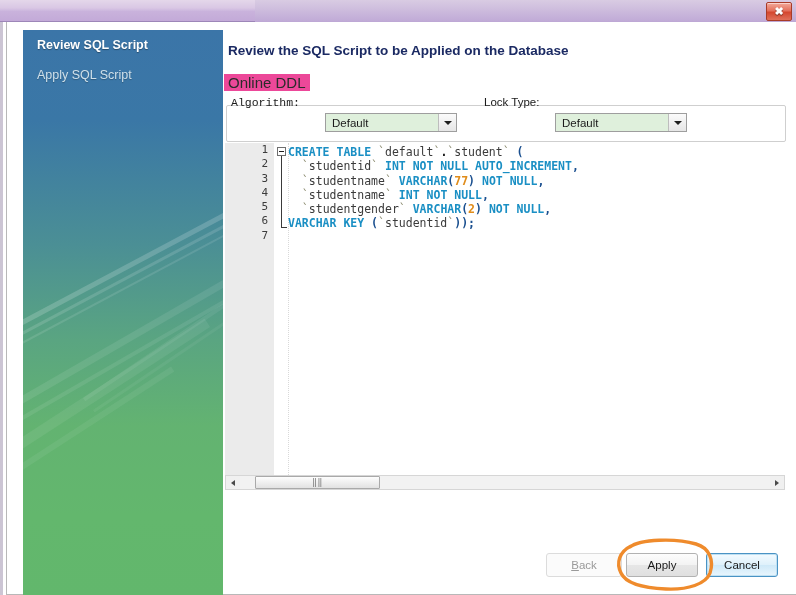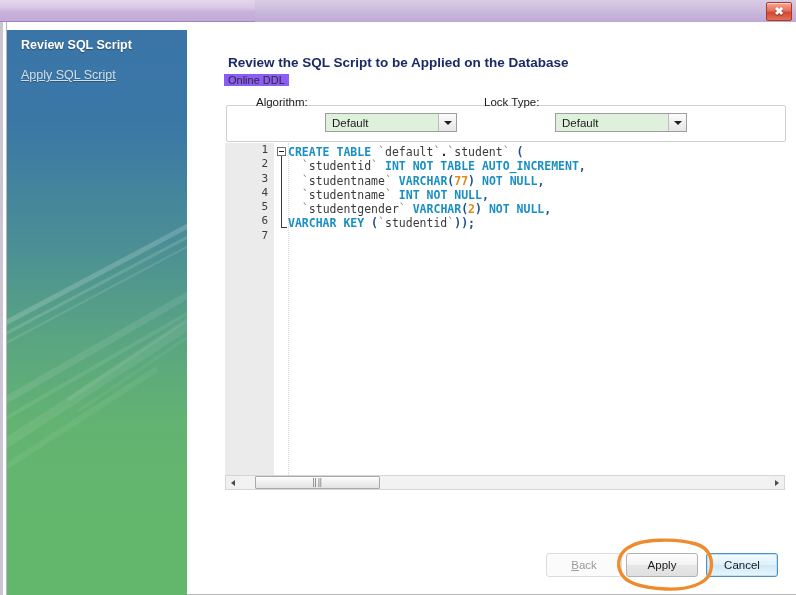--- a/index.html
+++ b/index.html
@@ -58,57 +58,57 @@
     box-sizing:border-box;
   }
   #dialog-inner{
     position:absolute;left:3px;top:0;right:0;bottom:0;
     background:#fff;border:1px solid #b8b8b8;border-top:none;border-right:none;
     box-sizing:border-box;
   }
 
   
   #sidebar{
-    position:absolute;left:0;top:8px;width:180px;height:565px;
+    position:absolute;left:16px;top:8px;width:200px;height:565px;
     background:
       linear-gradient(to bottom,#3b75a8 0%,#3a77a6 16%,#4b8f95 38%,#5aa581 55%,#63b371 70%,#63b76d 86%,#62b76c 100%);
     overflow:hidden;
   }
   .streak{
     position:absolute;background:rgba(255,255,255,.18);
     transform-origin:0 0;pointer-events:none;
   }
   #sidebar-items{position:absolute;left:0;top:0;width:200px;}
   .side-item{
     padding:8px 14px 4px 14px;font-size:12.5px;
     white-space:nowrap;cursor:pointer;
   }
   .side-item.active{color:#ffffff;font-weight:bold;text-shadow:0 1px 1px rgba(0,0,0,.35);}
-  .side-item.inactive{color:#cfe0ea;text-shadow:0 1px 1px rgba(0,0,0,.25);padding-top:12px;text-decoration:underline;}
+  .side-item.inactive{color:#cfe0ea;text-shadow:0 1px 1px rgba(0,0,0,.25);padding-top:12px;}
 
   
   #main{position:absolute;left:214px;top:0;right:0;bottom:0;}
   #page-heading{
     position:absolute;left:14px;top:20px;
-    font-size:13.5px;font-weight:bold;color:#1b2a63;white-space:nowrap;margin-top:12px;
+    font-size:13.5px;font-weight:bold;color:#1b2a63;white-space:nowrap;
   }
 
   
   #ddl-group{
     position:absolute;left:12px;top:82px;width:552px;height:38px;
     border:1px solid #cfcfcf;border-radius:2px;background:#fff;
   }
   #ddl-legend{
     position:absolute;left:224px;top:74px;
-    background:#8b5cf6;padding:0 4px;font-size:11px;color:#2b2b2b;
+    background:#ec4899;padding:0 4px;font-size:15px;color:#2b2b2b;
   }
   .ddl-label{
     position:absolute;font-size:11.5px;color:#1a1a1a;white-space:nowrap;
   }
-  #algo-label{left:256px;top:96px;}
+  #algo-label{left:231px;top:96px;font-family:Liberation Mono, monospace;}
   #lock-label{left:484px;top:96px;}
   .combo{
     position:absolute;height:19px;
     border:1px solid #9e9e9e;background:#dff0dc;
     box-sizing:border-box;
     display:flex;align-items:center;cursor:pointer;
   }
   .combo .val{
     flex:1;padding-left:6px;font-size:11.5px;color:#1b1b1b;
     white-space:nowrap;overflow:hidden;
@@ -294,21 +294,21 @@
       <div class="ln">7</div>
     </div>
     <div id="foldmargin"></div>
     <div id="fold-box">
         <div class="minus"></div>
       </div>
     <div id="fold-line"></div>
     <div id="fold-foot"></div>
 
     <div id="code"><span><span class="kw">CREATE TABLE</span> <span class="tick">`</span><span class="ident">default</span><span class="tick">`</span><span class="dot">.</span><span class="tick">`</span><span class="ident">student</span><span class="tick">`</span> <span class="punc">(</span>
-  <span class="tick">`</span><span class="ident">studentid</span><span class="tick">`</span> <span class="kw">INT NOT TABLE AUTO_INCREMENT</span><span class="punc">,</span>
+  <span class="tick">`</span><span class="ident">studentid</span><span class="tick">`</span> <span class="kw">INT NOT NULL AUTO_INCREMENT</span><span class="punc">,</span>
   <span class="tick">`</span><span class="ident">studentname</span><span class="tick">`</span> <span class="kw">VARCHAR</span><span class="punc">(</span><span class="num">77</span><span class="punc">)</span> <span class="kw">NOT NULL</span><span class="punc">,</span>
   <span class="tick">`</span><span class="ident">studentname</span><span class="tick">`</span> <span class="kw">INT NOT NULL</span><span class="punc">,</span>
   <span class="tick">`</span><span class="ident">studentgender</span><span class="tick">`</span> <span class="kw">VARCHAR</span><span class="punc">(</span><span class="num">2</span><span class="punc">)</span> <span class="kw">NOT NULL</span><span class="punc">,</span>
 <span class="kw">VARCHAR KEY</span> <span class="punc">(</span><span class="tick">`</span><span class="ident">studentid</span><span class="tick">`</span><span class="punc">));</span>
 </span></div>
   </div>
 
   <div id="hscroll">
     <div class="sb-arrow">
         <div class="t-l"></div>

